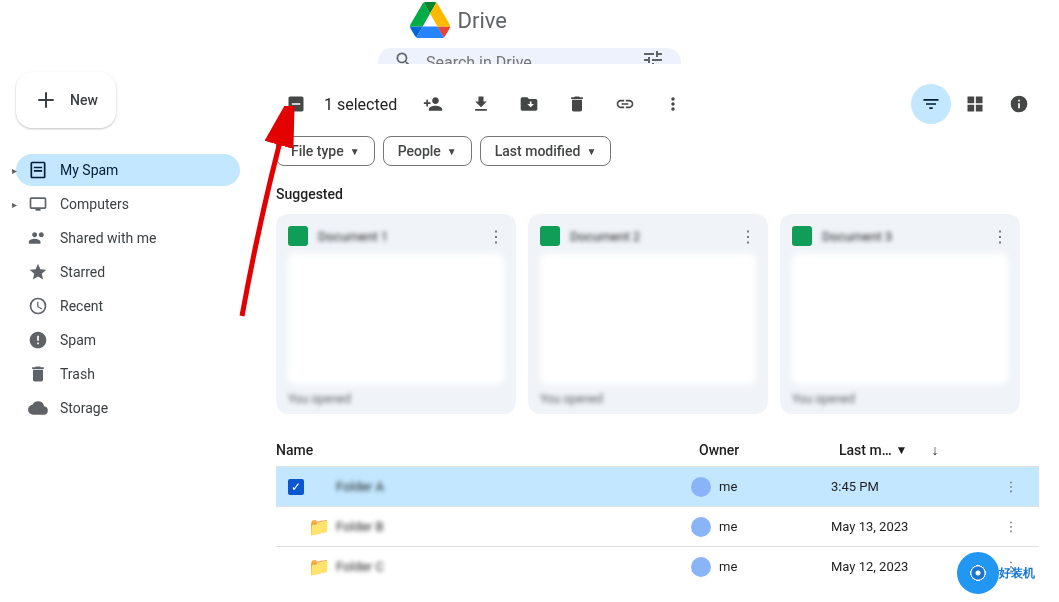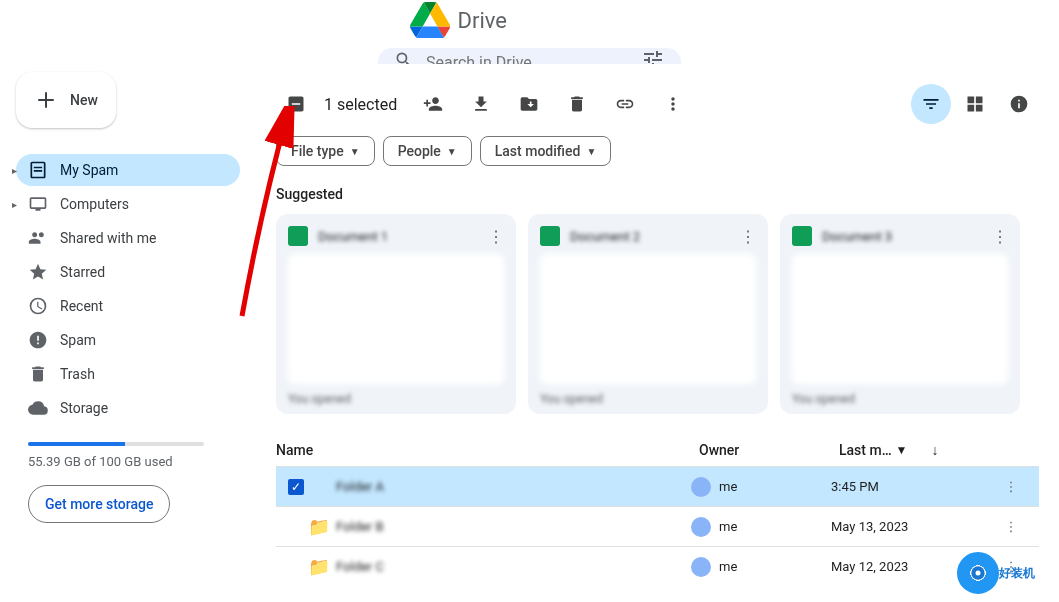--- a/index.html
+++ b/index.html
@@ -507,27 +507,20 @@
     </div>
     <div class="sidebar-item">
       <span class="icon">
           <svg width="20" height="20" viewBox="0 0 24 24" fill="currentColor">
             <path d="M19.35 10.04A7.49 7.49 0 0012 4a7.5 7.5 0 00-6.65 4.04A6 6 0 006 20h13a5 5 0 00.35-9.96z"></path>
           </svg>
         </span>
       <span>Storage</span>
     </div>
 
-    <div class="storage-section">
-      <div class="storage-bar">
-        <div class="storage-fill"></div>
-      </div>
-      <div class="storage-text">55.39 GB of 100 GB used</div>
-      <button class="get-storage-btn">Get more storage</button>
-    </div>
   </div>
 
   <div class="content">
     <div class="toolbar">
       <span class="toolbar-icon">
         <svg width="20" height="20" viewBox="0 0 24 24" fill="currentColor">
             <path d="M19 3H5c-1.1 0-2 .9-2 2v14c0 1.1.9 2 2 2h14c1.1 0 2-.9 2-2V5c0-1.1-.9-2-2-2zm-2 10H7v-2h10v2z"></path>
           </svg>
       </span>
       <span class="selected-text">1 selected</span>

